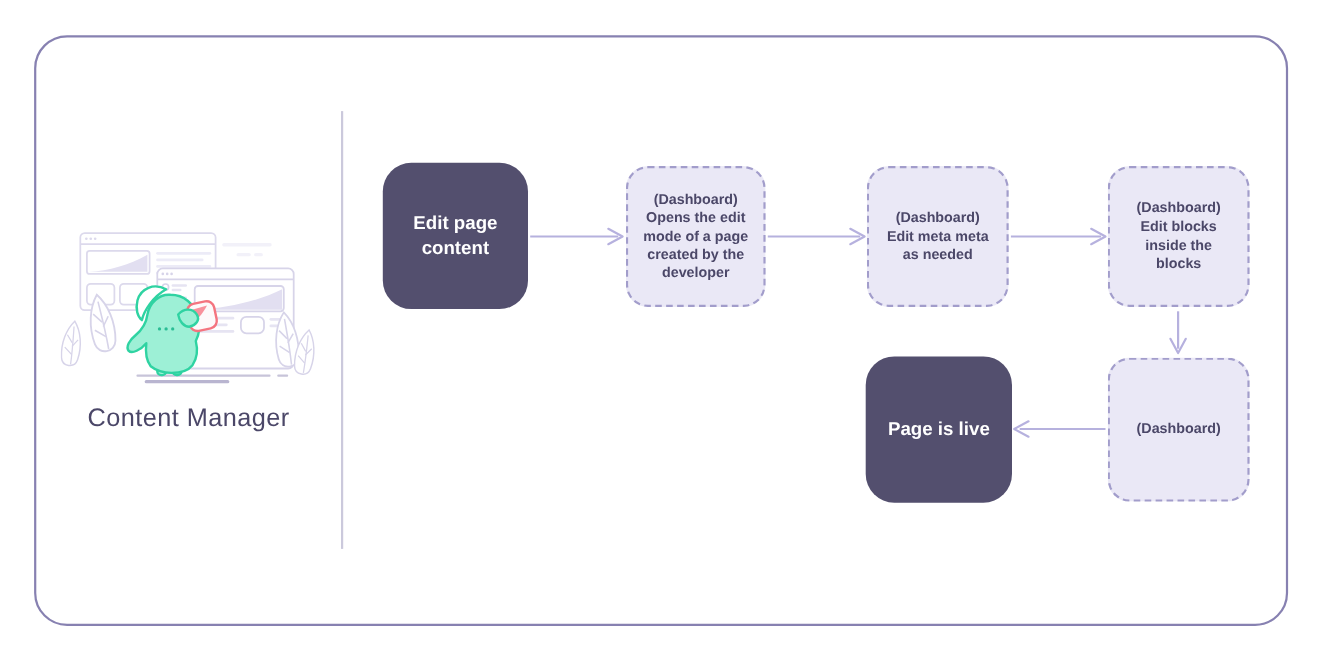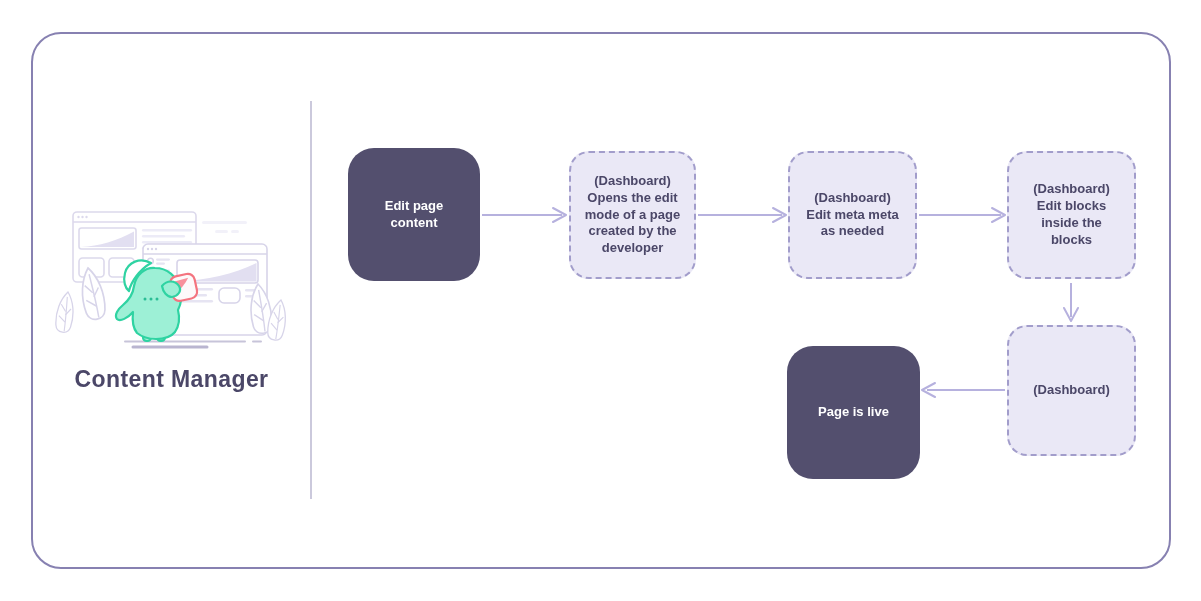--- a/index.html
+++ b/index.html
@@ -13,33 +13,33 @@
     --card-stroke:#f4747f; --card-fill:#fdf9fa; --card-swoosh:#f8919c;
   }
   *{margin:0;padding:0;box-sizing:border-box;}
   body{background:#ffffff;font-family:"Liberation Sans","DejaVu Sans",sans-serif;}
   .stage{position:relative;width:1201px;height:601px;background:#ffffff;overflow:hidden;}
   .frame{position:absolute;left:31px;top:32px;width:1140px;height:537px;
          border:2px solid var(--frame-border);border-radius:30px;background:#ffffff;}
   .divider{position:absolute;left:310px;top:101px;width:2px;height:398px;background:var(--divider);}
   .illustration{position:absolute;left:55px;top:196px;width:240px;height:172px;}
   .actor-title{position:absolute;left:33px;top:366px;width:277px;text-align:center;
-               font-size:23px;font-weight:700;letter-spacing:.4px;color:var(--title-text);}
+               font-size:23px;font-weight:400;letter-spacing:.4px;color:var(--title-text);}
   .arrows{position:absolute;left:0;top:0;width:1201px;height:601px;pointer-events:none;color:var(--arrow);}
   .node{position:absolute;display:flex;flex-direction:column;align-items:center;justify-content:center;
         text-align:center;line-height:1.3;}
   .node.solid{background:var(--node-dark-bg);color:var(--node-dark-text);
-              border-radius:26px;font-size:13px;font-weight:700;}
+              border-radius:26px;font-size:17px;font-weight:700;}
   .node.dashed{background:var(--node-dashed-bg);border:2px dashed var(--node-dashed-border);
                color:var(--node-dashed-text);border-radius:20px;font-size:13px;font-weight:700;}
   .n1{left:348px;top:148px;width:132px;height:133px;}
   .n2{left:569px;top:151px;width:127px;height:128px;}
   .n3{left:788px;top:151px;width:129px;height:128px;}
   .n4{left:1007px;top:151px;width:129px;height:128px;}
-  .n5{left:787px;top:324px;width:133px;height:133px;margin-top:22px;}
+  .n5{left:787px;top:324px;width:133px;height:133px;}
   .n6{left:1007px;top:325px;width:129px;height:131px;}
   .lbl-80{max-width:80px;} .lbl-88{max-width:88px;} .lbl-104{max-width:104px;} .lbl-110{max-width:110px;}
   
   .win-bk{fill:#ffffff;stroke:var(--lavender-line);stroke-width:1.6;}
   .win-ft{fill:#ffffff;stroke:var(--lavender-line-strong);stroke-width:1.6;}
   .bar{fill:var(--lavender-bar);} .bar2{fill:#e6e4f2;}
   .swoosh{fill:var(--lavender-fill);}
   .leafshape{fill:#ffffff;stroke:var(--lavender-line-strong);stroke-width:1.6;}
   .leafvein{fill:none;stroke:var(--lavender-line-strong);stroke-width:1.4;}
   .gline{stroke:var(--ground-line);stroke-width:2;stroke-linecap:round;}

